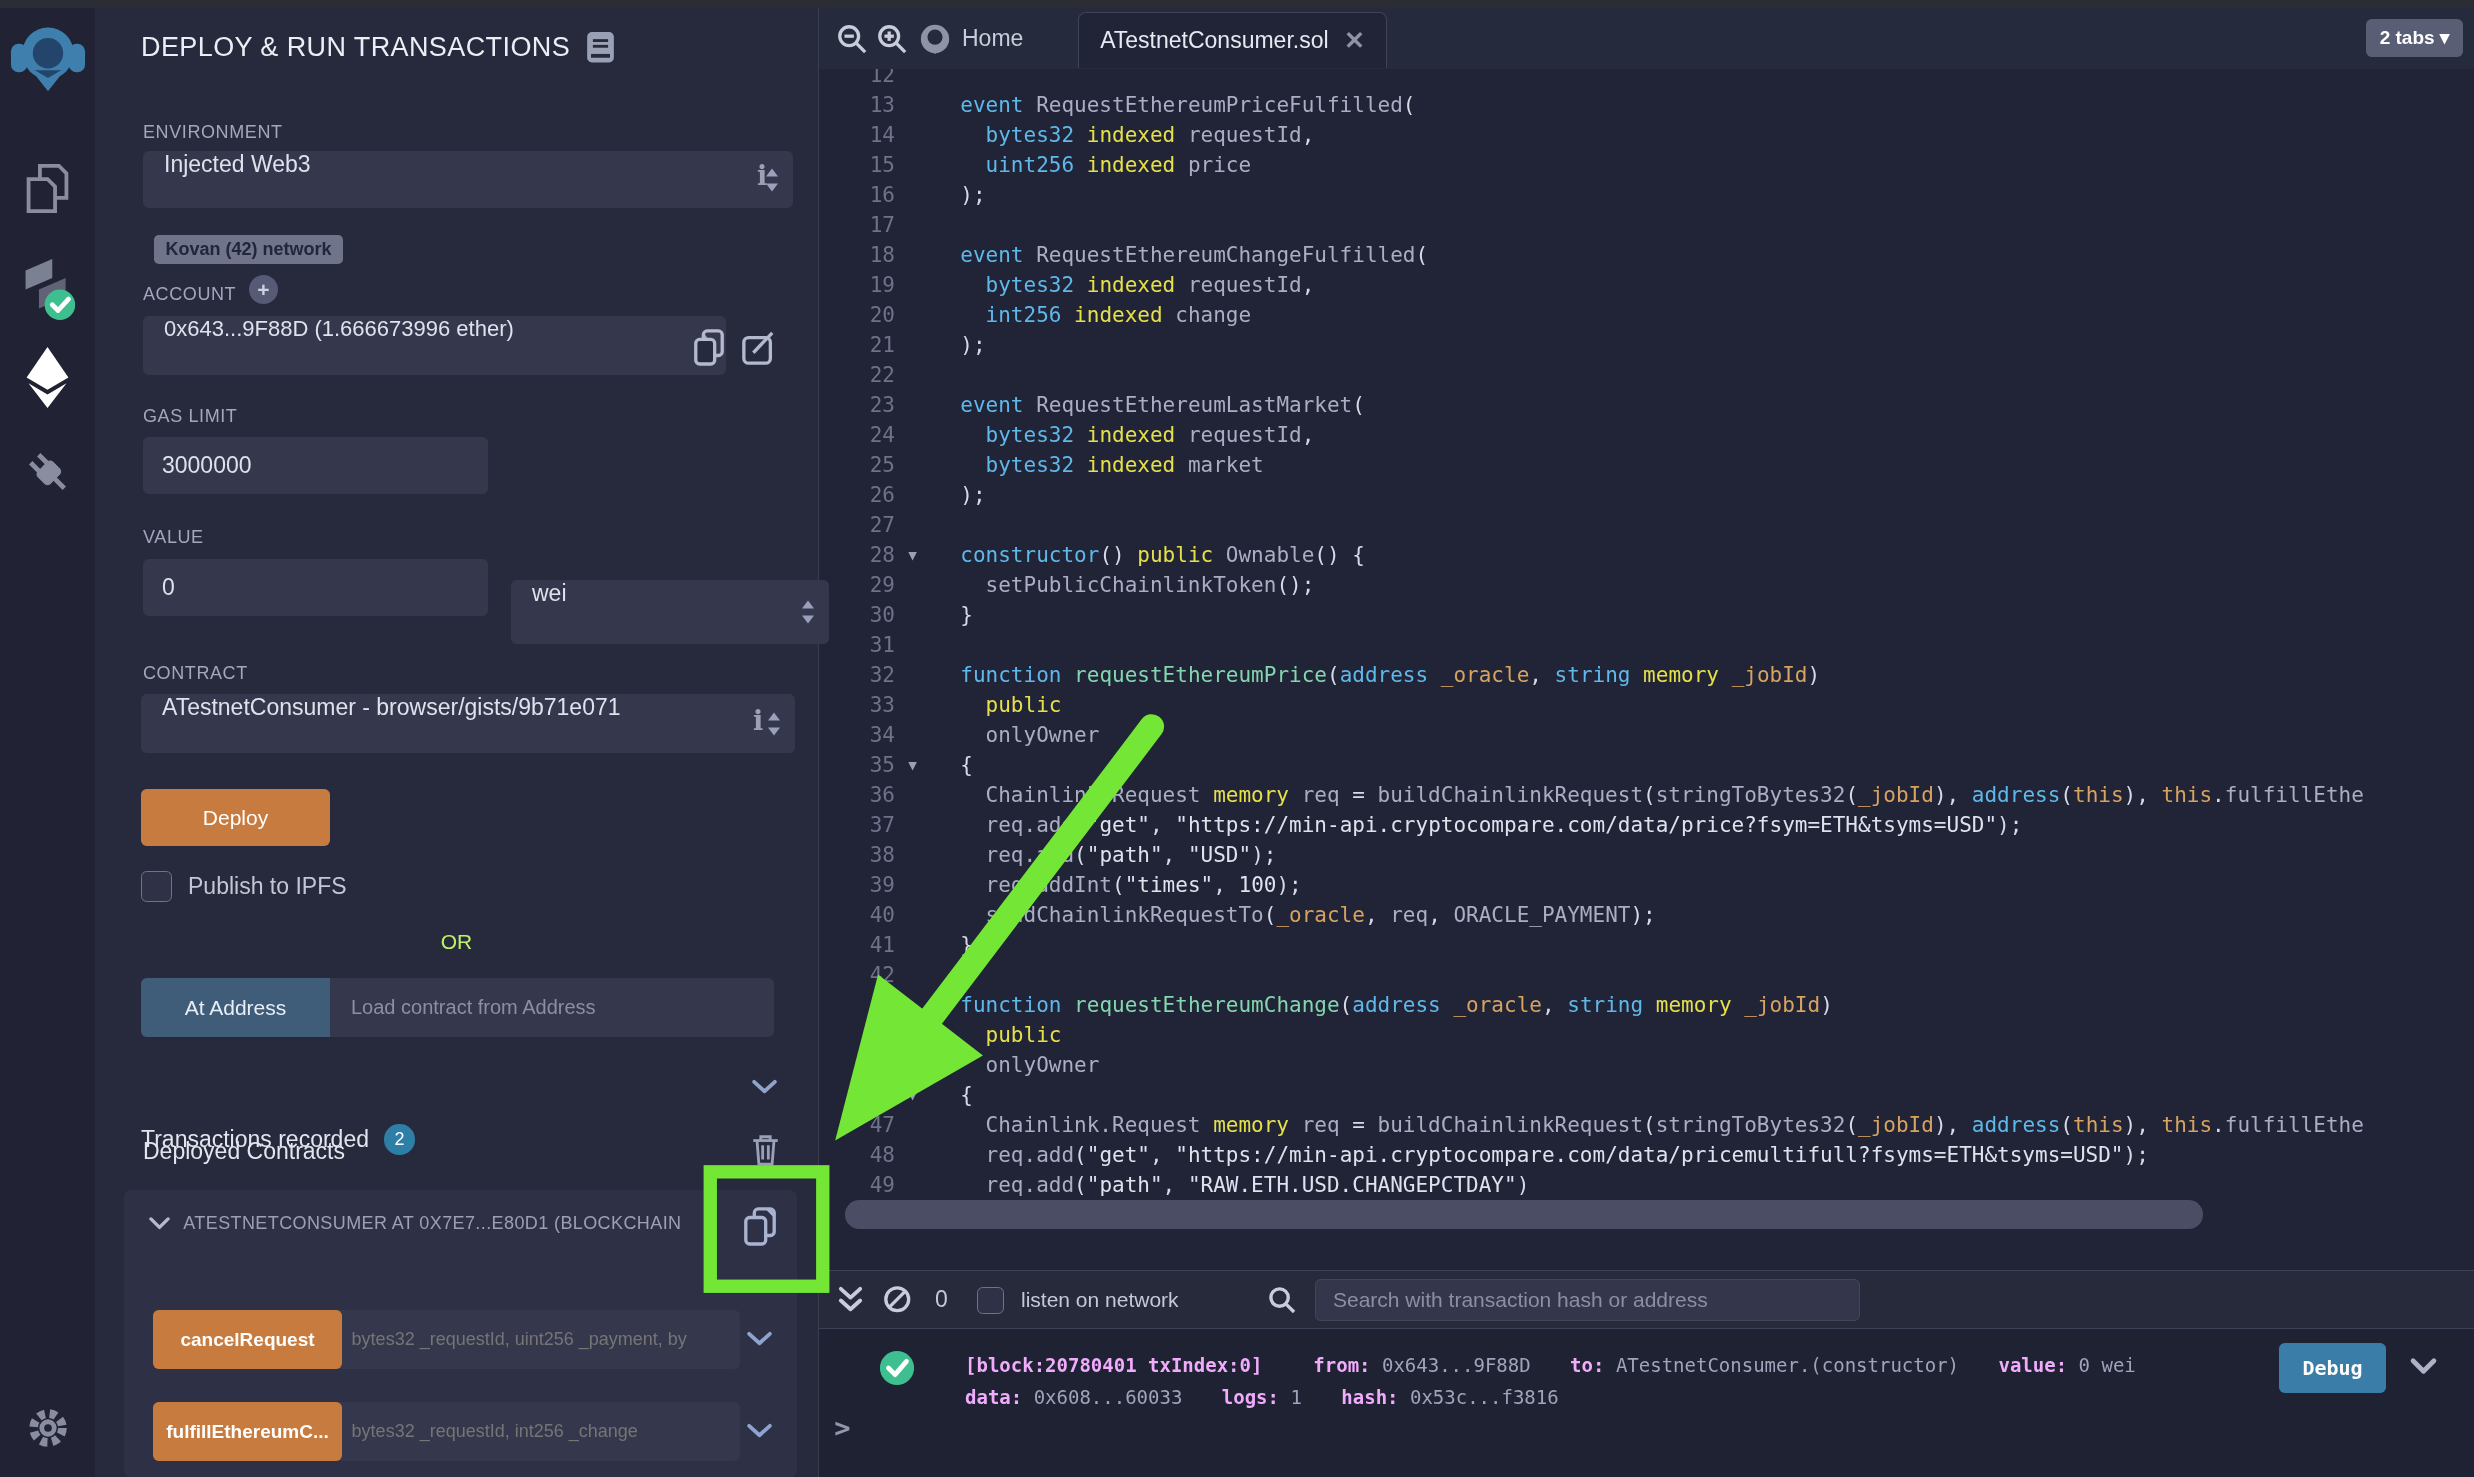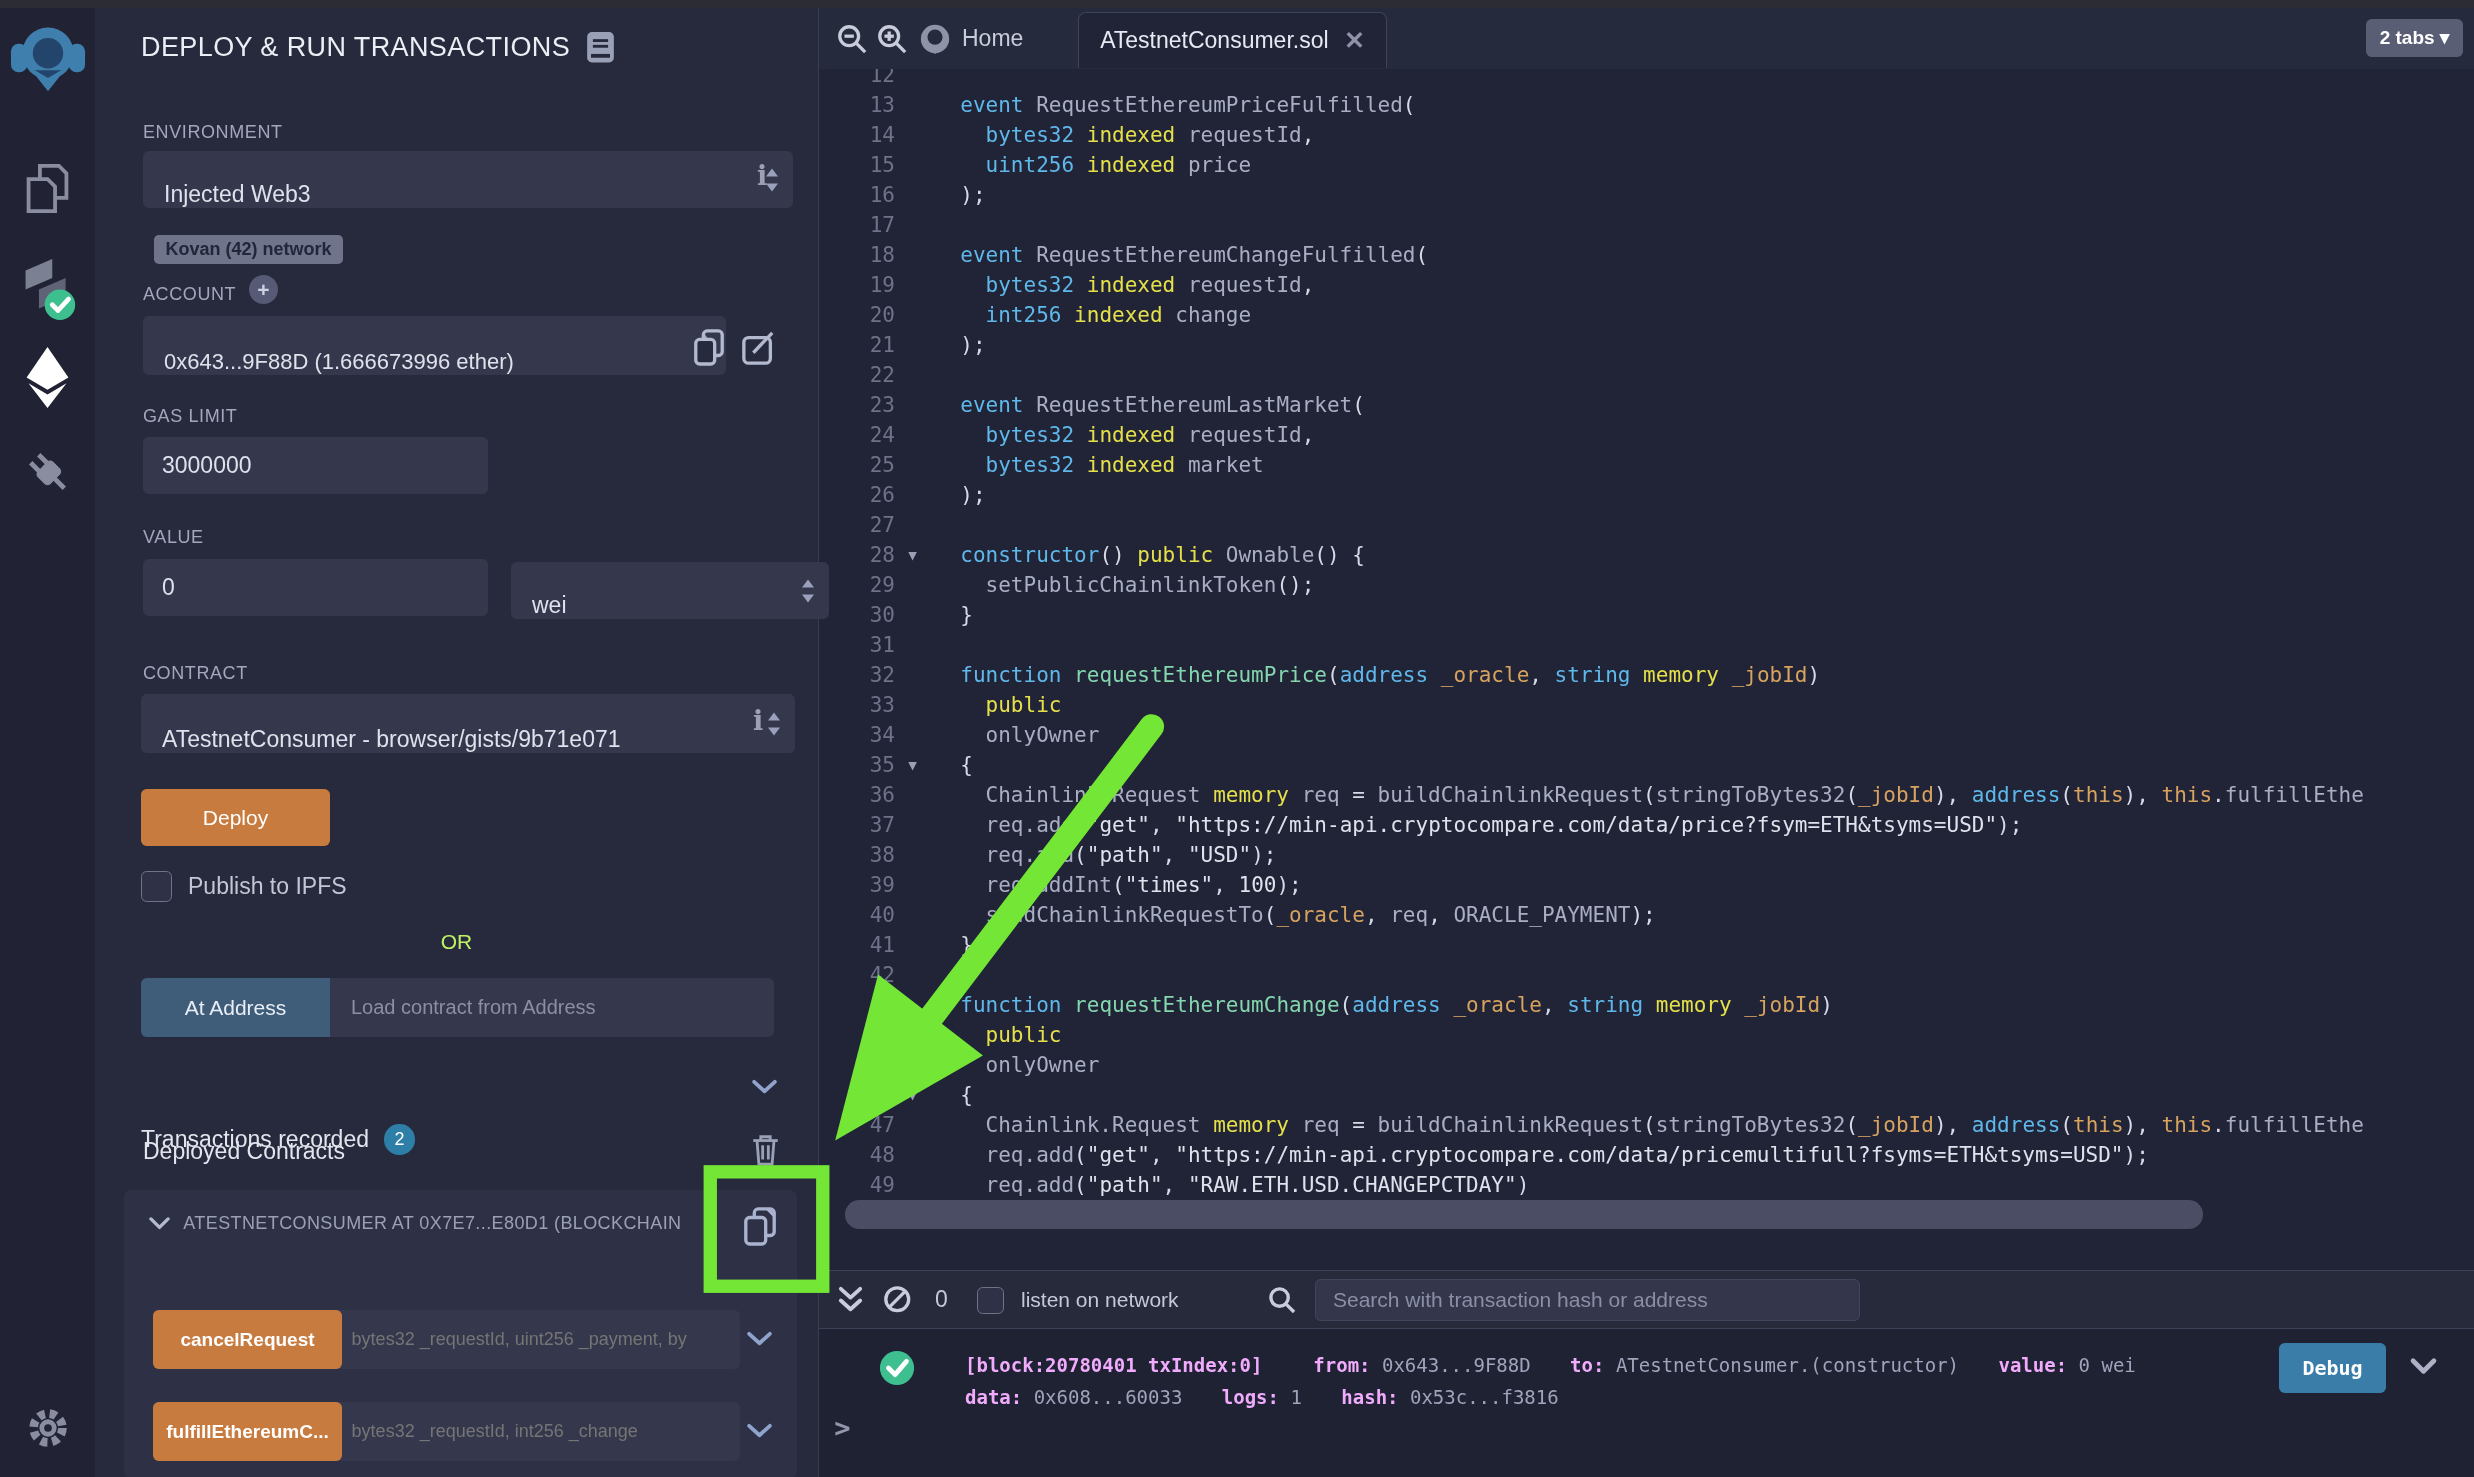--- a/index.html
+++ b/index.html
@@ -10,21 +10,21 @@
   
   .rail{position:absolute;left:0;top:0;width:95px;height:100%;background:#212334;z-index:10;}
   .rail .ricon{position:absolute;left:0;width:95px;display:flex;justify-content:center;cursor:pointer;}
 
   
   .panel{position:absolute;left:95px;top:0;width:723px;height:100%;background:#272a3c;z-index:5;}
   .lbl{position:absolute;font-size:18px;letter-spacing:0.6px;color:#a3a6bd;}
   .title{position:absolute;left:46px;top:32px;display:flex;align-items:center;gap:17px;
          font-size:27px;color:#eceef6;letter-spacing:0.4px;white-space:nowrap;}
   .sel{position:absolute;background:#35384c;border-radius:5.7px;color:#dfe1ec;font-size:23px;
-       display:flex;align-items:flex-end;padding:0 42px 0 21px;cursor:pointer;white-space:nowrap;overflow:hidden;}
+       display:flex;align-items:flex-start;padding:0 42px 0 21px;cursor:pointer;white-space:nowrap;overflow:hidden;}
   .spin{position:absolute;right:13.3px;top:50%;transform:translateY(-50%);width:13.3px;height:25px;}
   .spin::before,.spin::after{content:"";position:absolute;left:0;border-left:6.7px solid transparent;border-right:6.7px solid transparent;}
   .spin::before{top:1px;border-bottom:8.6px solid #9aa0bb;}
   .spin::after{bottom:1px;border-top:8.6px solid #9aa0bb;}
   .inp{position:absolute;background:#35384c;border:none;border-radius:5.7px;color:#dfe1ec;
        font-size:23px;padding:0 19px;font-family:"Liberation Sans",sans-serif;outline:none;box-sizing:border-box;}
   .inp::placeholder{color:#8b8fa6;}
   .badge-net{position:absolute;background:#70748a;color:#23263a;font-weight:bold;font-size:18px;
              padding:3.8px 11.4px;border-radius:4.8px;}
   .icirc{position:absolute;width:29px;height:29px;border-radius:50%;background:#565a74;color:#cdd1e4;
@@ -183,21 +183,21 @@
     <svg style="position:absolute;left:646px;top:330px" width="36" height="36" viewBox="0 0 38 38" fill="none" stroke="#b3bad0" stroke-width="3.5">
       <rect x="3" y="8" width="28" height="27" rx="5"></rect>
       <line x1="13" y1="24" x2="33" y2="3"></line>
     </svg>
 
     <div class="lbl" style="left:48px;top:406px">GAS LIMIT</div>
     <input class="inp" style="left: 48px; top: 437px; width: 345px; height: 57px;" value="3000000">
 
     <div class="lbl" style="left:48px;top:527px">VALUE</div>
     <input class="inp" style="left: 48px; top: 559px; width: 345px; height: 57px;" value="0">
-    <div class="sel" style="left:416px;top:562px;width:255px;height:57px">
+    <div class="sel" style="left:416px;top:580px;width:255px;height:64px">
       <span>wei</span>
       <span class="spin"></span>
     </div>
 
     <div class="lbl" style="left:48px;top:663px">CONTRACT</div>
     <div class="sel" style="left:46px;top:694px;width:599px;height:59px;padding-right:34px">
       <span>ATestnetConsumer - browser/gists/9b71e071</span>
       <span class="spin"></span>
     </div>
     <span class="iinfo" style="left:658px;top:705px">i</span>

